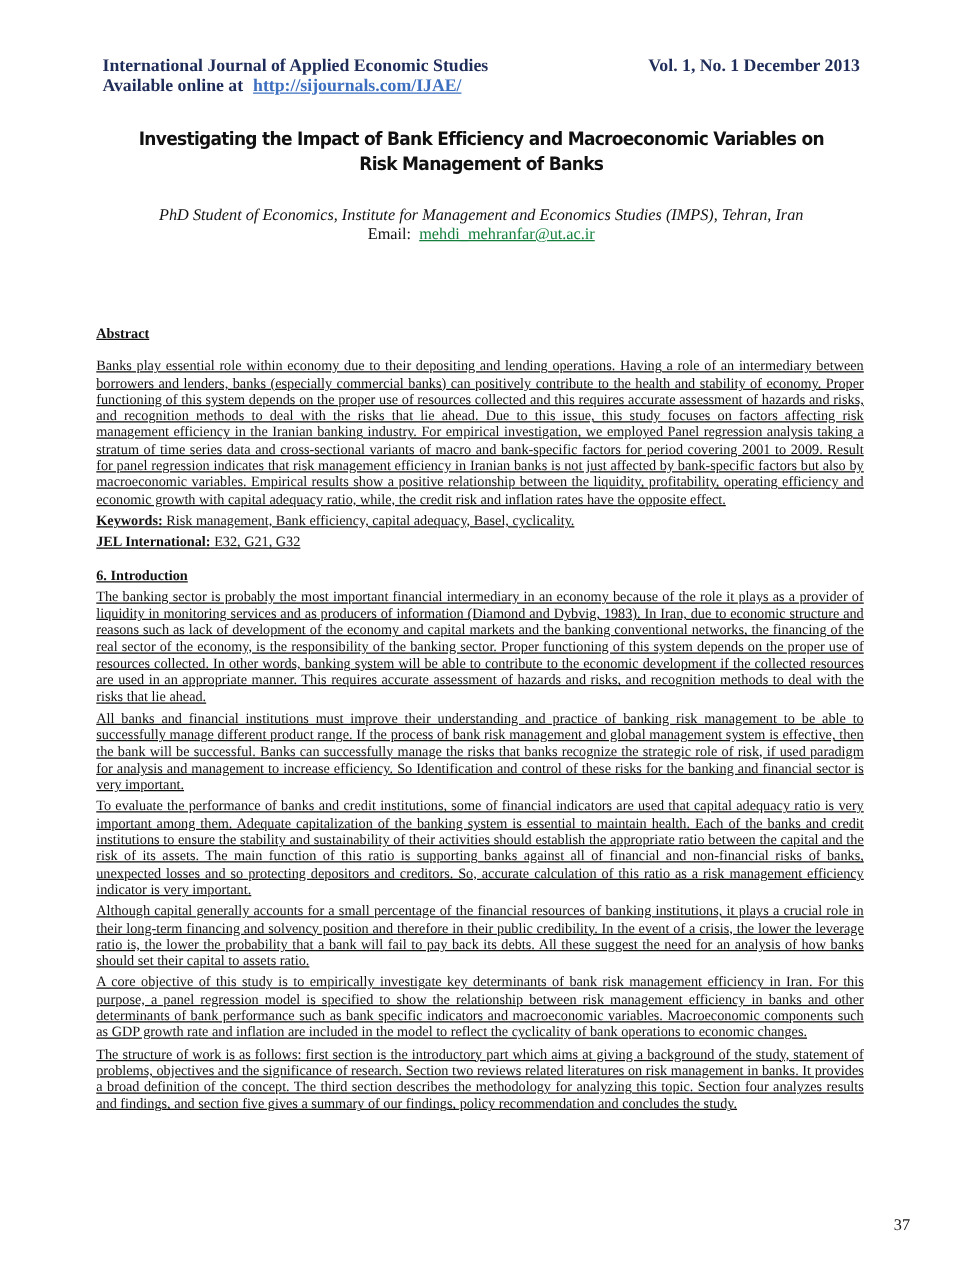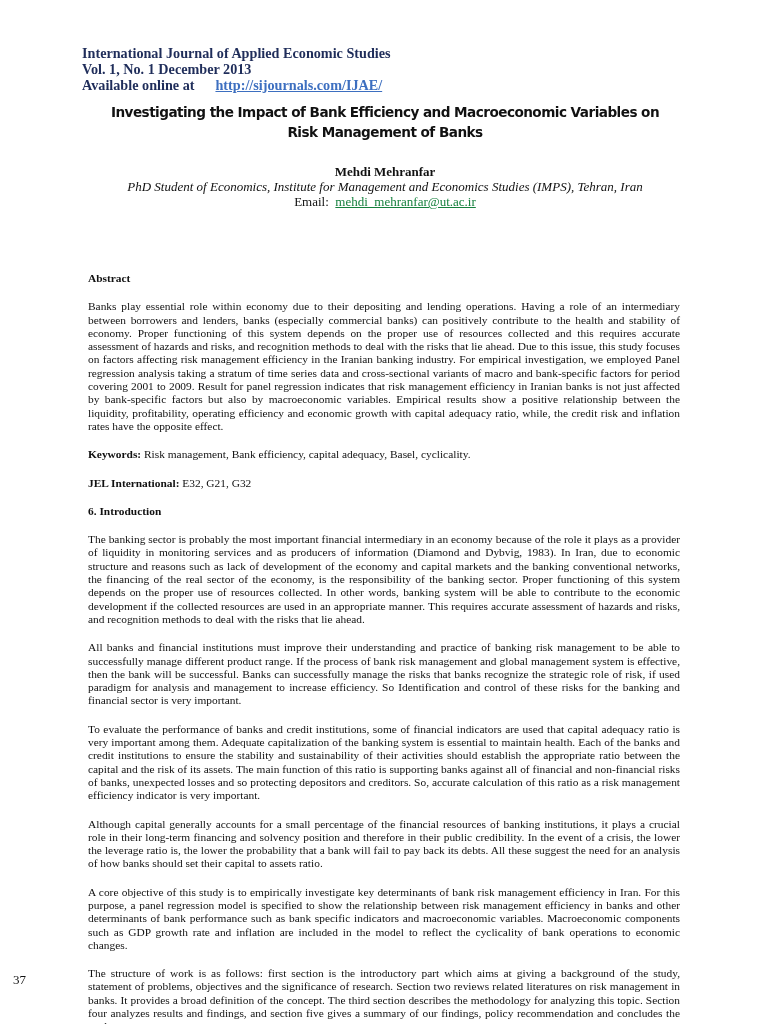--- a/index.html
+++ b/index.html
@@ -1,49 +1,48 @@
 <!DOCTYPE html>
 <html><head>
 <meta charset="utf-8">
 <style>
   html, body { margin: 0; padding: 0; background: #ffffff; }
   body { width: 768px; height: 1024px; position: relative; overflow: hidden; font-family: "Liberation Serif", serif; color: #111; }
   .header { position: absolute; left: 82px; top: 45px; width: 606px; }
-  .hdr-row { display: flex; justify-content: space-between; font-weight: bold; color: #1f2d5a; font-size: 14.2px; line-height: 16px; flex-direction: column; }
+  .hdr-row { display: flex; justify-content: space-between; font-weight: bold; color: #1f2d5a; font-size: 14.2px; line-height: 16px; }
   .hdr-row2 { font-weight: bold; color: #1f2d5a; font-size: 14.2px; line-height: 16px; }
-  .hdr-row2 a { color: #3d6fc0; text-decoration: underline; margin-left: 21px; text-align: center; }
+  .hdr-row2 a { color: #3d6fc0; text-decoration: underline; margin-left: 8px; text-align: center; }
   .title { position: absolute; left: 70px; top: 102px; width: 630px; text-align: center; font-family: "DejaVu Sans", sans-serif; font-weight: bold; font-size: 14.8px; line-height: 20px; letter-spacing: -0.6px; transform: scaleX(0.92); transform-origin: center; }
   .author { position: absolute; left: 70px; top: 164px; width: 630px; text-align: center; font-size: 13px; line-height: 15px; }
   .author .name { font-weight: bold; }
   .author .aff { font-style: italic; }
   .author a { color: #15803d; text-decoration: underline; }
   .content { position: absolute; left: 73px; top: 257px; width: 622px; font-size: 11.4px; line-height: 13.3px; text-align: justify; }
-  .content p { margin: 15px; }
+  .content p { margin: 4px; text-decoration: underline; }
   .abstract-head { font-weight: bold; margin-bottom: 13px !important; }
   .kw b { font-weight: bold; }
   .section-head { font-weight: bold; margin-top: 13px !important; }
-  .page-num { position: absolute; left: 13px; width: 728px; top: 972px; text-align: left; font-size: 13px; }
+  .page-num { position: absolute; left: 0; width: 728px; top: 972px; text-align: right; font-size: 13px; }
 </style>
 </head>
 <body>
 
 <div class="header">
   <div class="hdr-row">
     <span>International Journal of Applied Economic Studies</span>
     <span>Vol. 1, No. 1 December 2013</span>
   </div>
   <div class="hdr-row2">
     <span>Available online at</span><a>http://sijournals.com/IJAE/</a>
   </div>
 </div>
 
 <div class="title">Investigating the Impact of Bank Efficiency and Macroeconomic Variables on Risk Management of Banks</div>
 
 <div class="author">
-  <div class="name">Mehdi Mehranfar</div>
   <div class="aff">PhD Student of Economics, Institute for Management and Economics Studies (IMPS), Tehran, Iran</div>
   <div><span>Email:</span>&nbsp; <a>mehdi_mehranfar@ut.ac.ir</a></div>
 </div>
 
 <div class="content">
   <p class="abstract-head">Abstract</p>
   <p>Banks play essential role within economy due to their depositing and lending operations. Having a role of an intermediary between borrowers and lenders, banks (especially commercial banks) can positively contribute to the health and stability of economy. Proper functioning of this system depends on the proper use of resources collected and this requires accurate assessment of hazards and risks, and recognition methods to deal with the risks that lie ahead. Due to this issue, this study focuses on factors affecting risk management efficiency in the Iranian banking industry. For empirical investigation, we employed Panel regression analysis taking a stratum of time series data and cross-sectional variants of macro and bank-specific factors for period covering 2001 to 2009. Result for panel regression indicates that risk management efficiency in Iranian banks is not just affected by bank-specific factors but also by macroeconomic variables. Empirical results show a positive relationship between the liquidity, profitability, operating efficiency and economic growth with capital adequacy ratio, while, the credit risk and inflation rates have the opposite effect.</p>
   <p class="kw"><b>Keywords:</b> <span>Risk management, Bank efficiency, capital adequacy, Basel, cyclicality.</span></p>
   <p class="kw"><b>JEL International:</b> <span>E32, G21, G32</span></p>
   <p class="section-head">6. Introduction</p>

